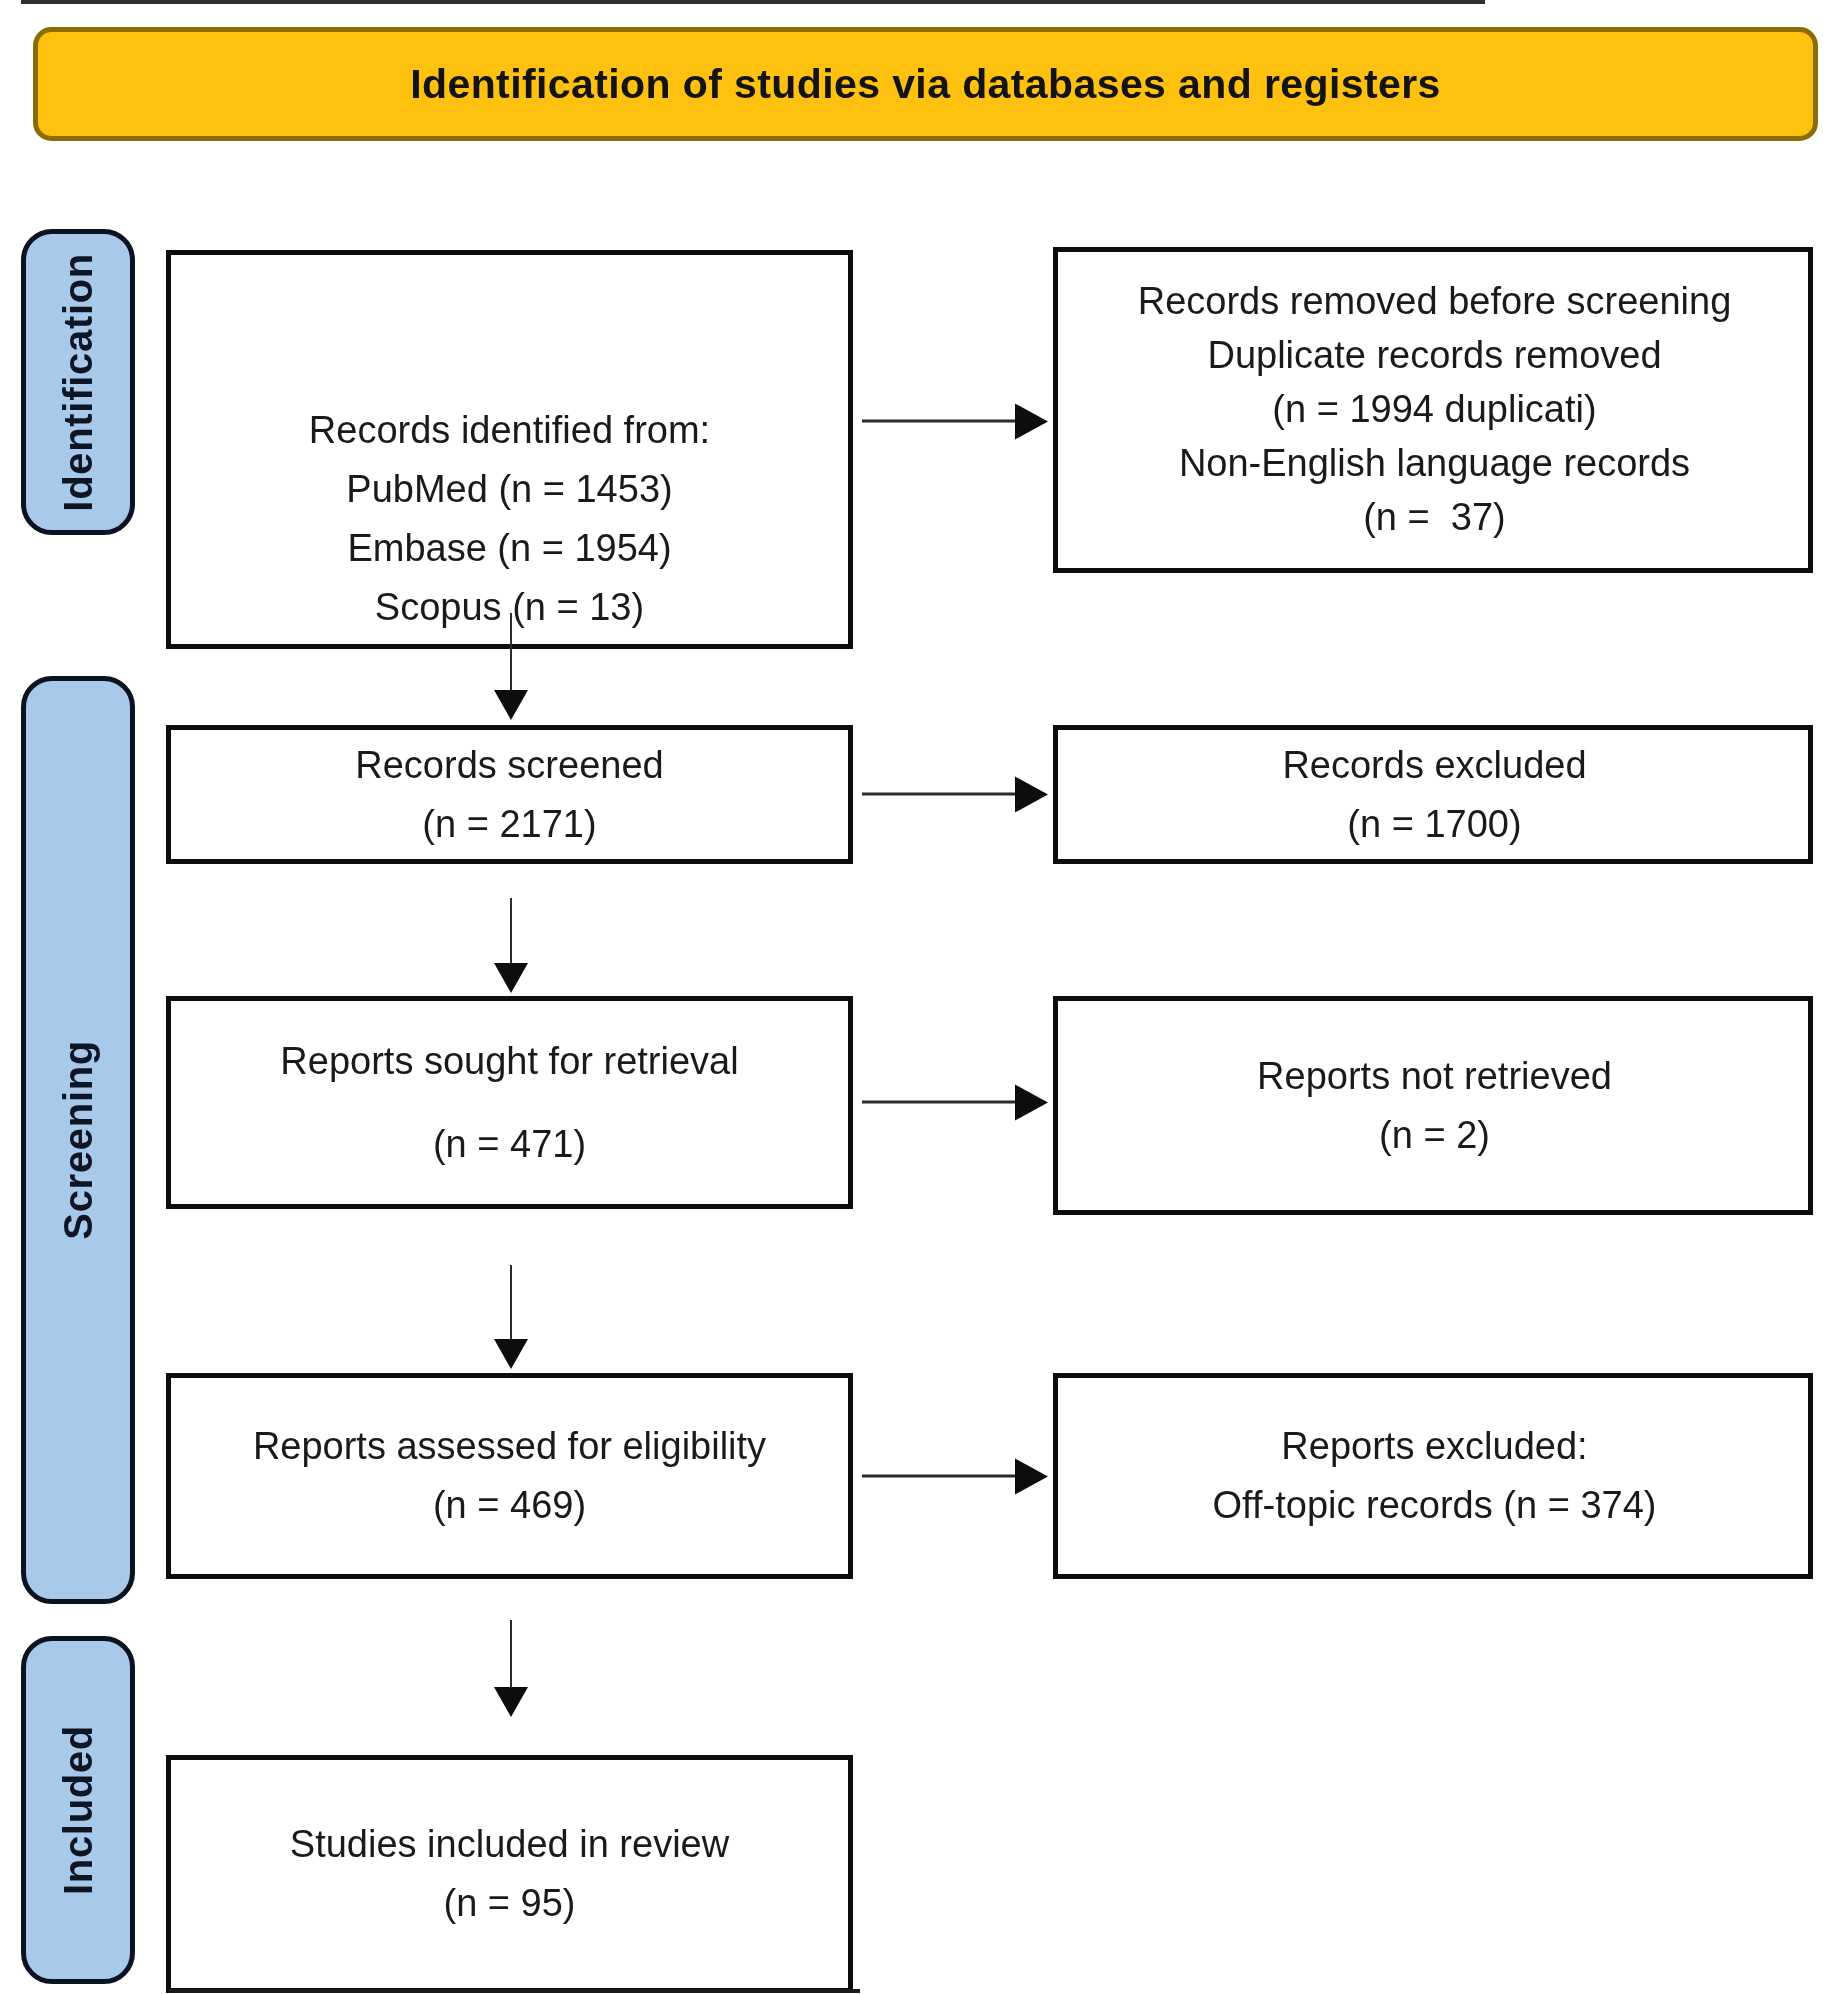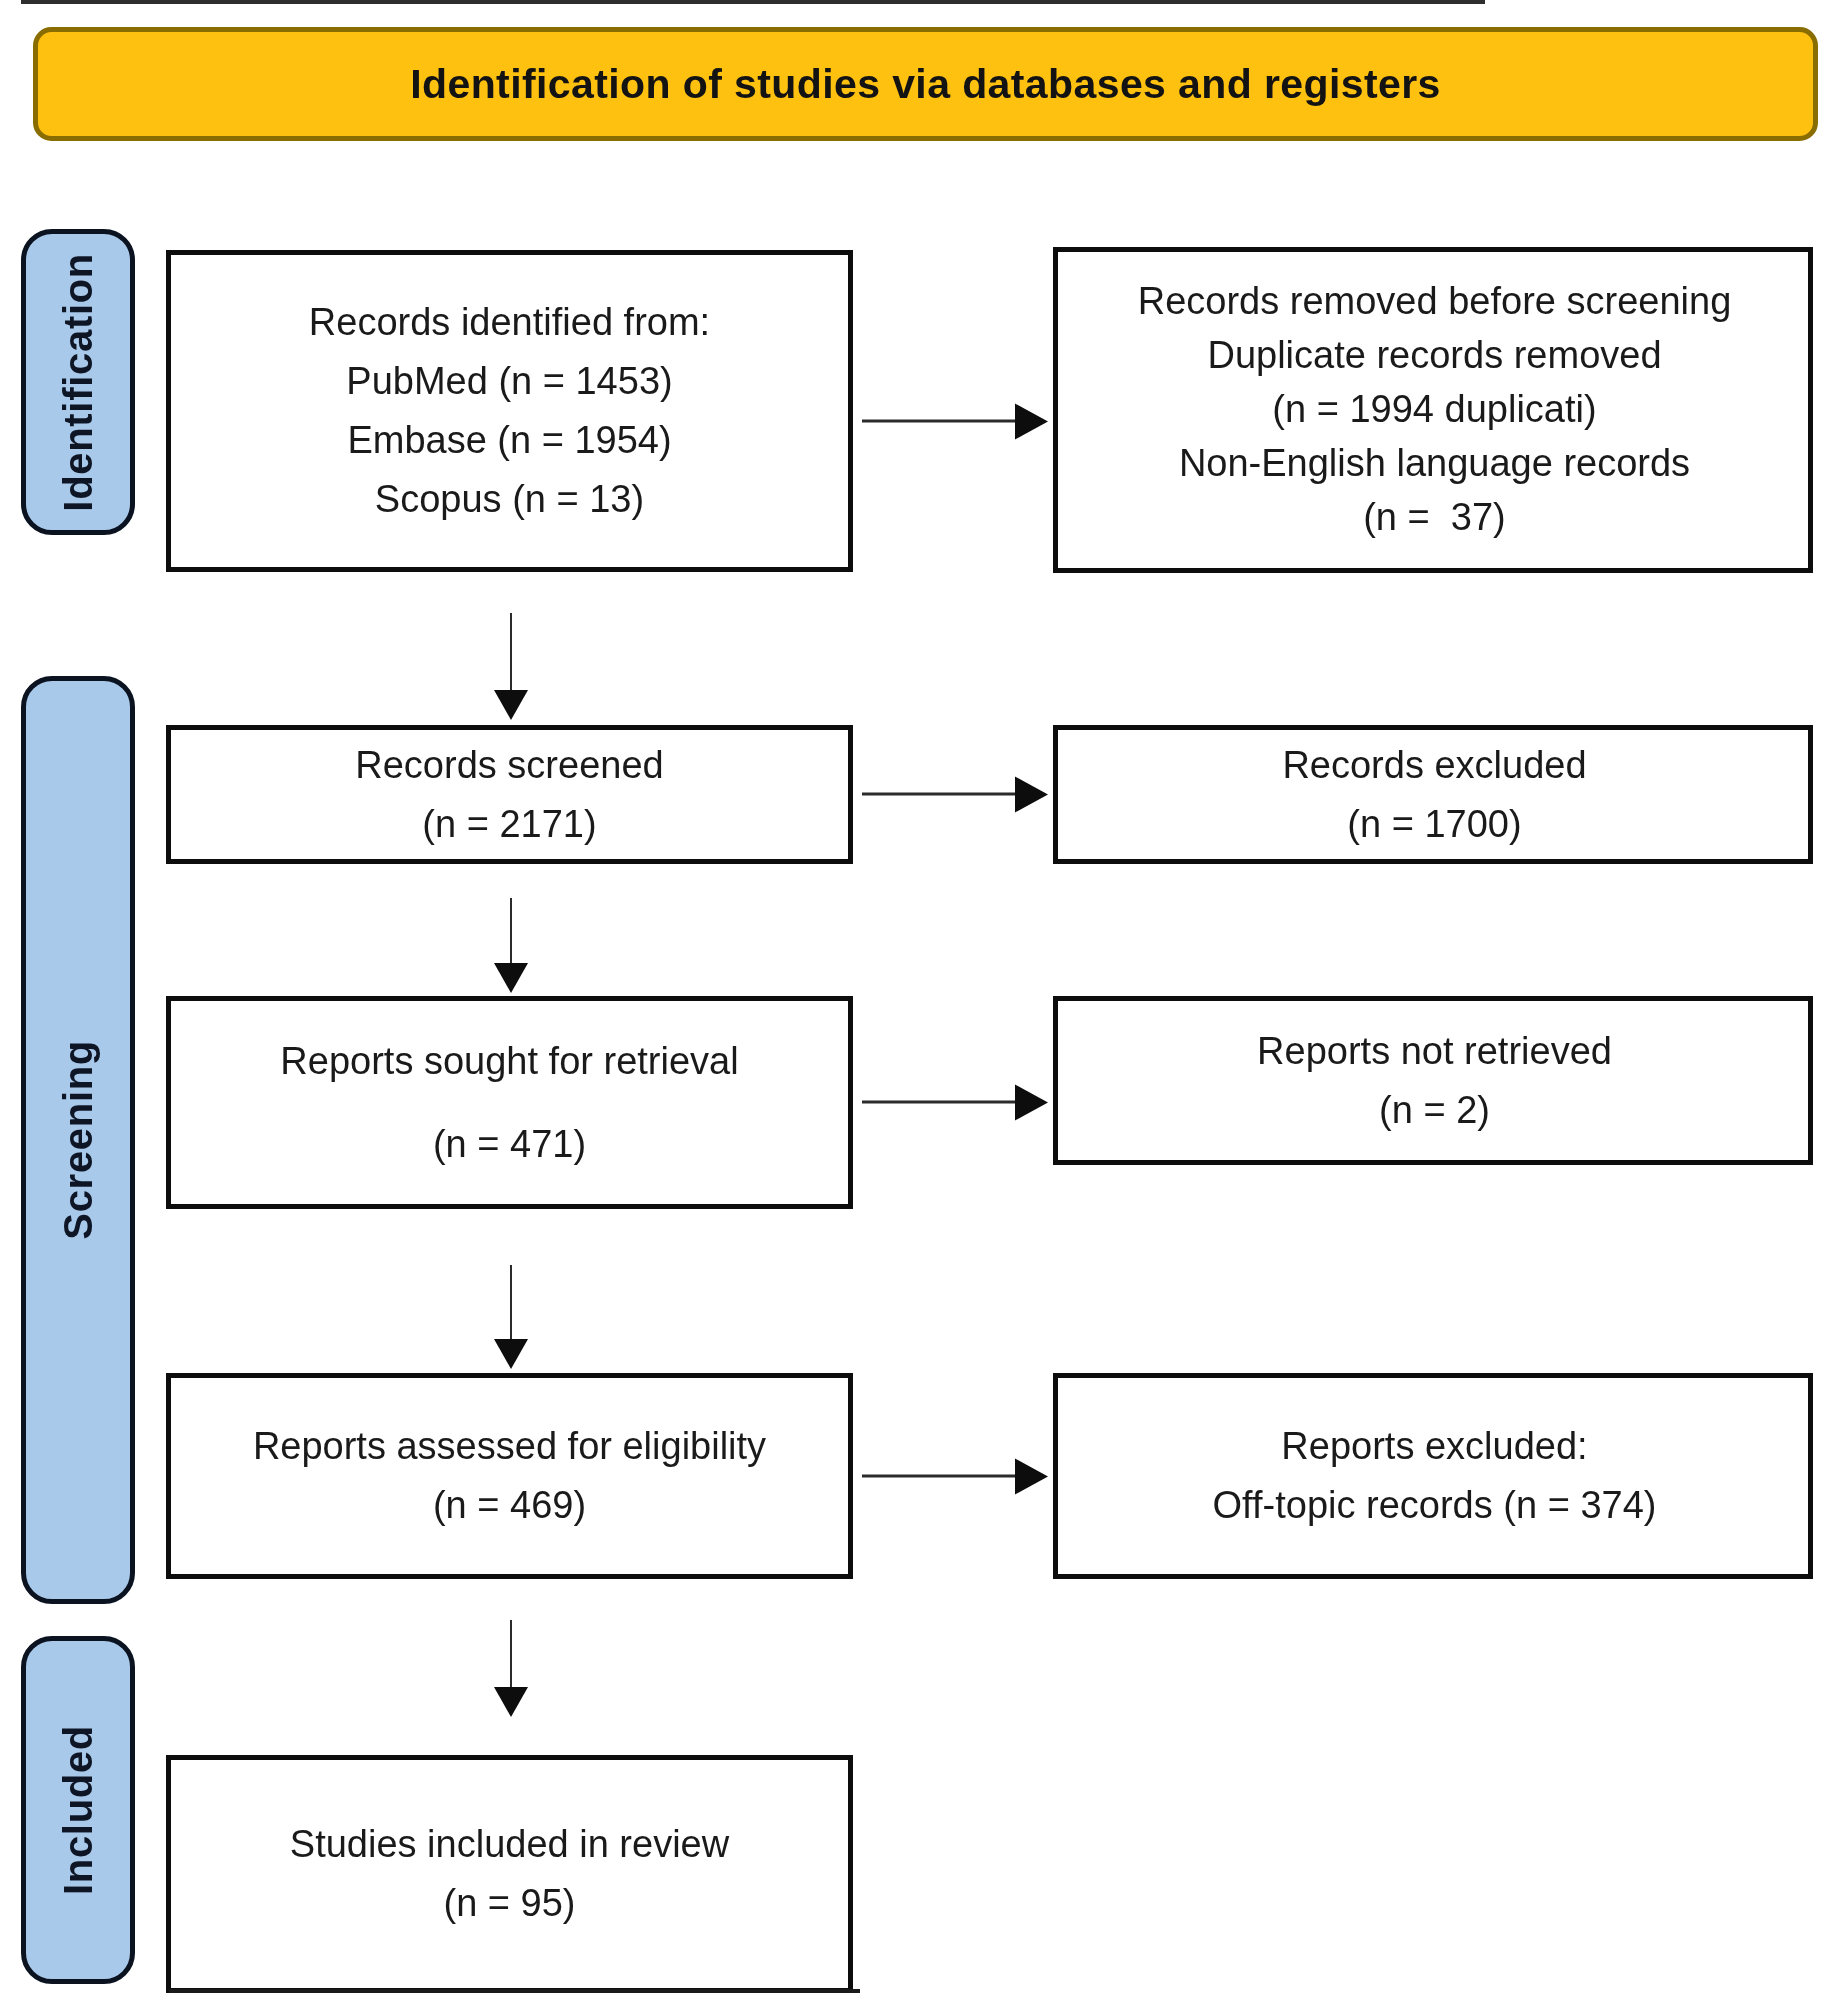--- a/index.html
+++ b/index.html
@@ -63,26 +63,26 @@
     border: 5.7px solid #0d0d0d;
     box-sizing: border-box;
     display: flex; flex-direction: column;
     align-items: center; justify-content: center;
     text-align: center;
     font-size: 38px; line-height: 1.55;
     padding: 7.1px 17px;
   }
   .col-left  { left: 166px;  width: 687px; }
   .col-right { left: 1053px; width: 760px; padding-left: 20px; }
-  .box-identified        { top: 250px;  height: 322px; }
+  .box-identified        { top: 250px;  height: 399px; justify-content: flex-end; }
   .box-removed           { top: 247px;  height: 326px; line-height: 1.42; }
   .box-screened          { top: 725px; height: 139px; }
   .box-records-excluded  { top: 725px; height: 139px; }
   .box-sought            { top: 996px; height: 213px; gap: 24px; }
-  .box-not-retrieved     { top: 996px; height: 169px; }
+  .box-not-retrieved     { top: 996px; height: 219px; }
   .box-assessed          { top: 1373px; height: 206px; }
   .box-reports-excluded  { top: 1373px; height: 206px; }
   .box-included          { top: 1755px; height: 238px; align-items: center; }
 
   
   .harrow {
     position: absolute; left: 862px; width: 186px; height: 37px;
     transform: translateY(-50%);
     display: flex; align-items: center;
   }

